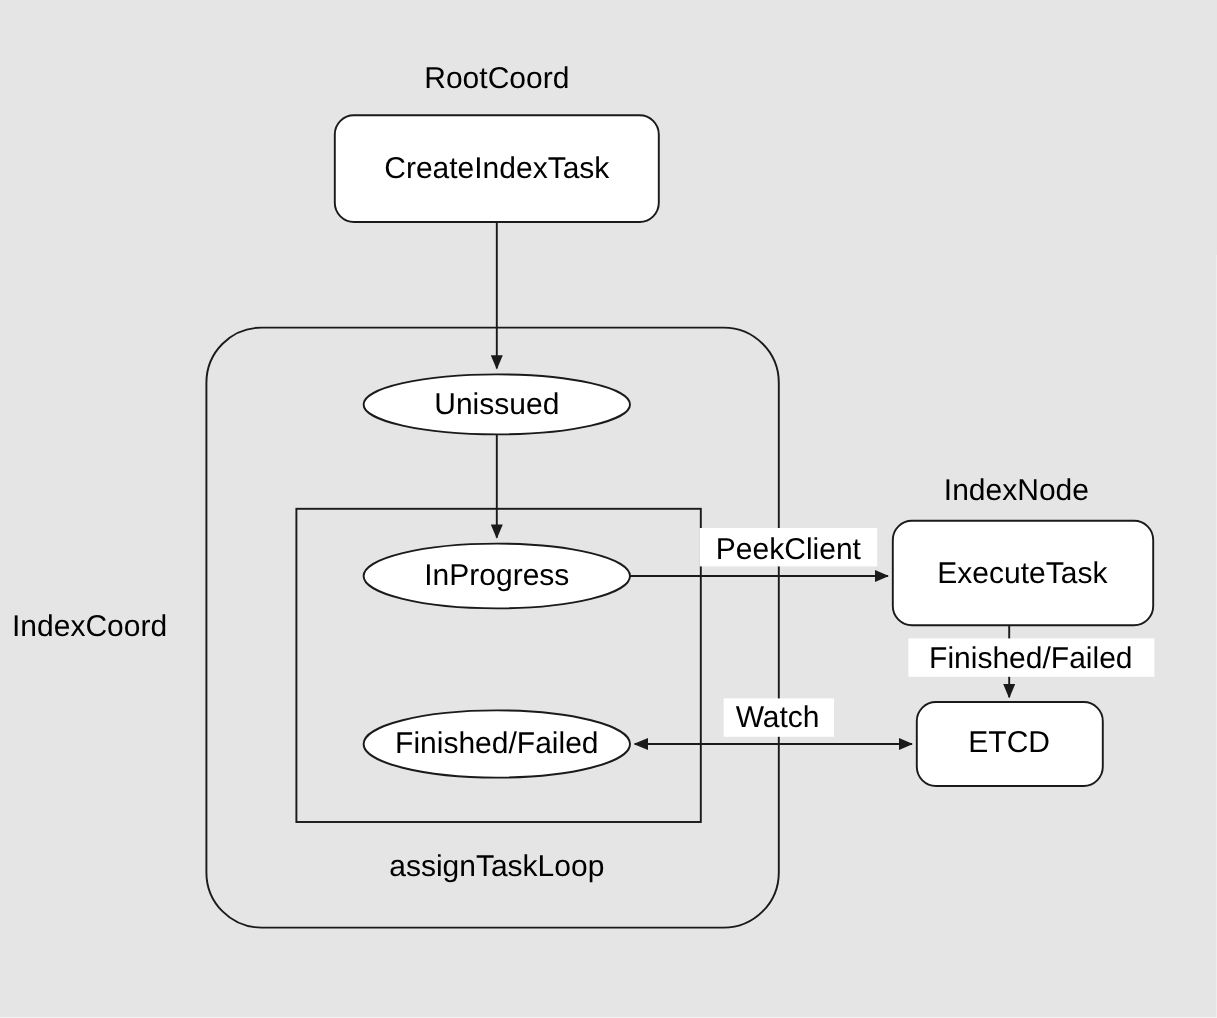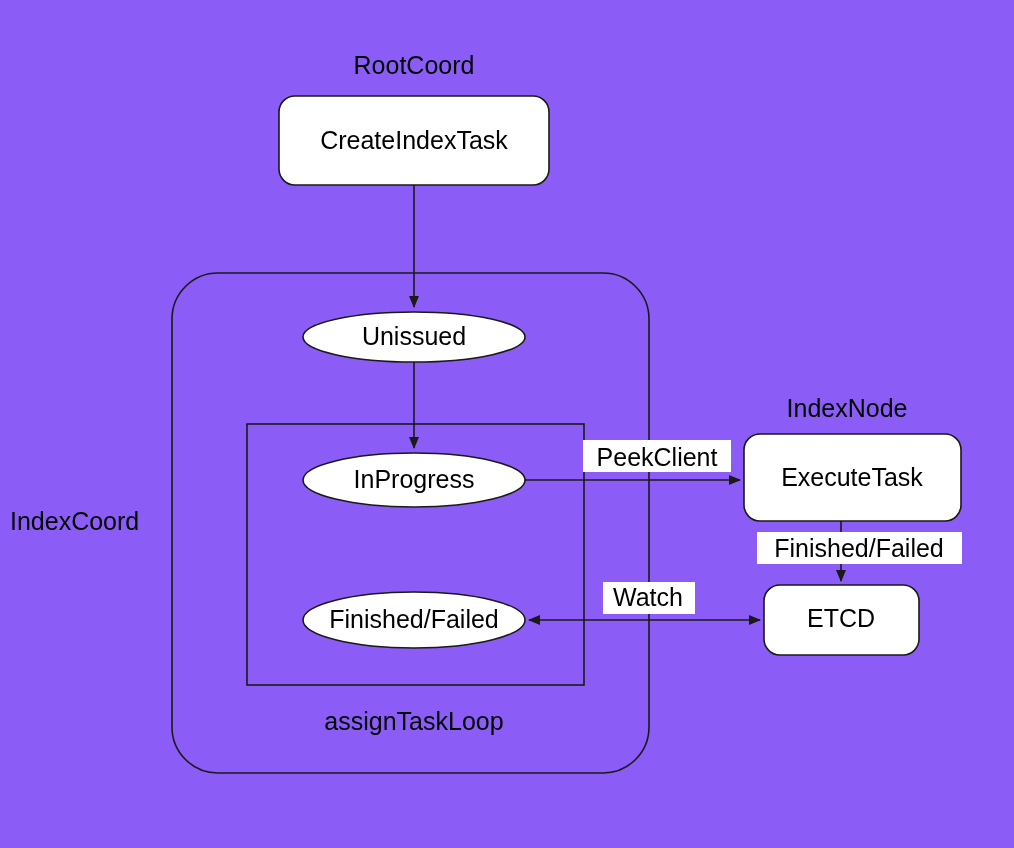--- a/index.html
+++ b/index.html
@@ -11,21 +11,21 @@
   body {
     font-family: "Liberation Sans", sans-serif;
     width: 1014px;
     height: 848px;
     overflow: hidden;
   }
   #diagram-root {
     position: relative;
     width: 1014px;
     height: 848px;
-    background: #8b5cf6;
+    background: #e5e5e5;
   }
   svg#diagram-canvas {
     position: absolute;
     top: 0;
     left: 0;
     width: 1014px;
     height: 848px;
     display: block;
   }
   .shape-outline {

